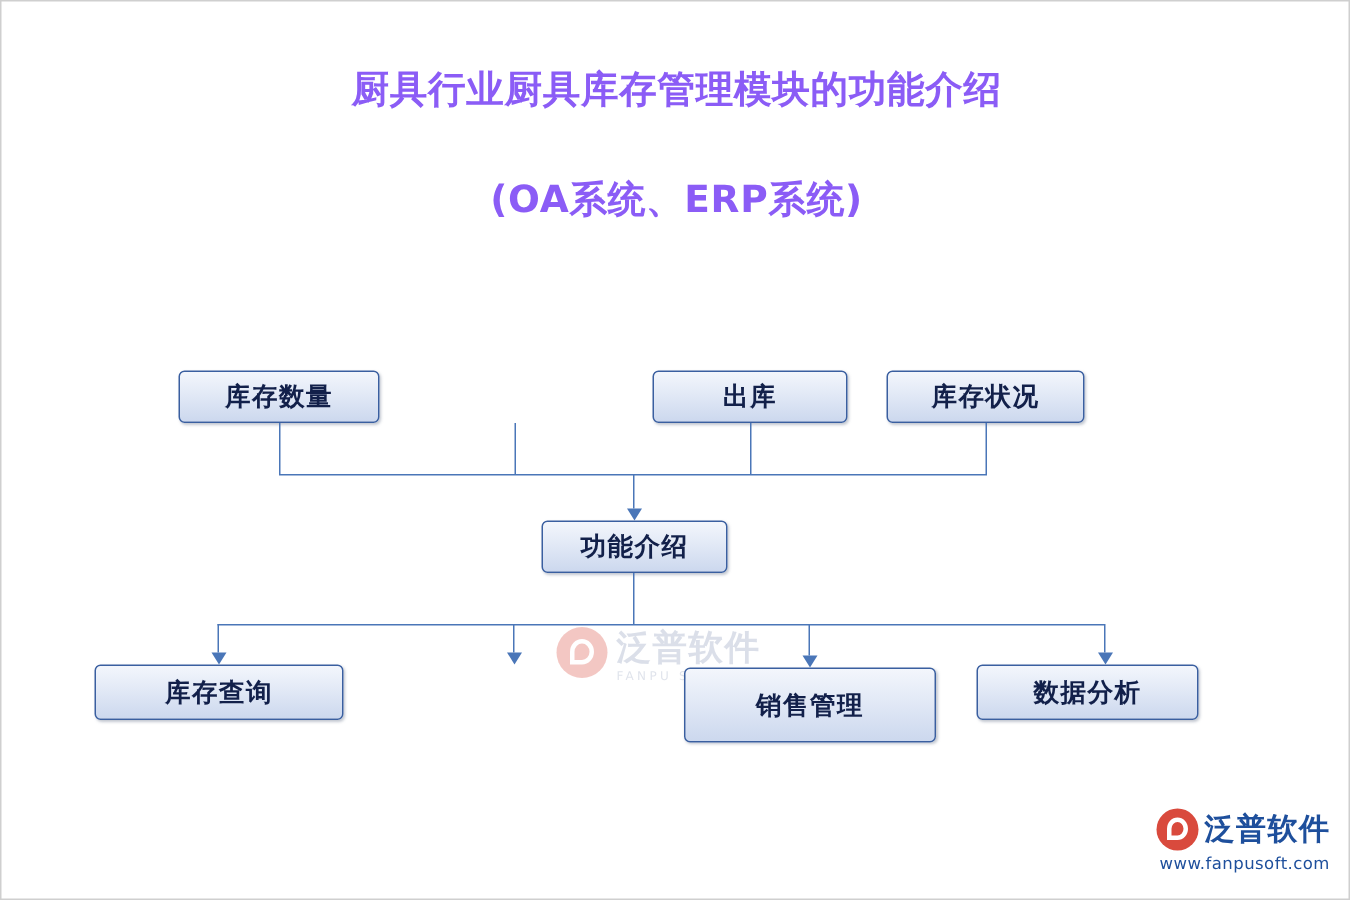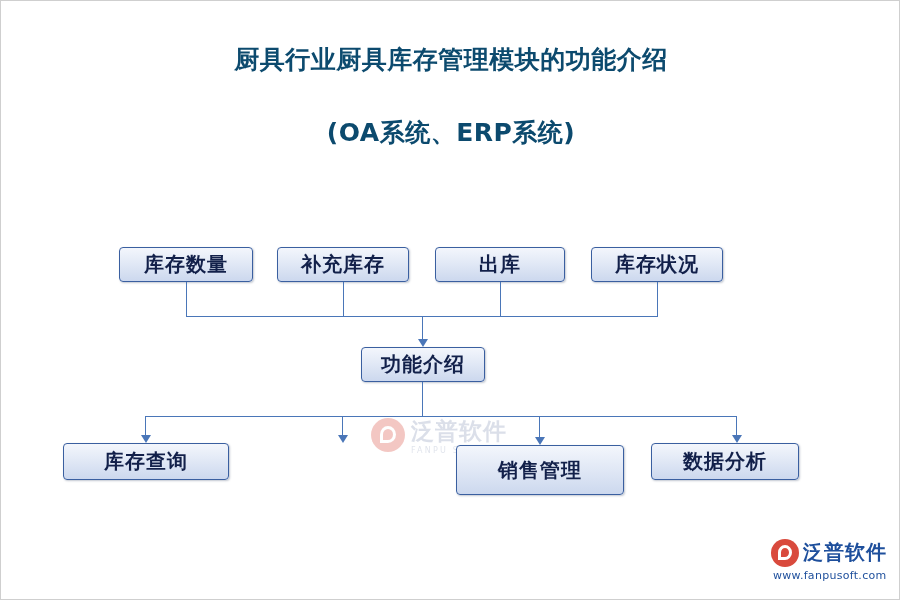--- a/index.html
+++ b/index.html
@@ -22,21 +22,21 @@
     background: #ffffff;
   }
 
   
   .title-block {
     position: absolute;
     top: 40px;
     left: 0;
     width: 900px;
     text-align: center;
-    color: #0c4a6e;
+    color: #8b5cf6;
     font-weight: bold;
     font-size: 25px;
     line-height: 38px;
     letter-spacing: 0.5px;
   }
   .title-line2 {
     font-size: 25px;
     margin-top: 35px;
   }
 
@@ -139,21 +139,21 @@
     position: absolute;
     box-sizing: border-box;
     border: 1px solid #3a5fa0;
     border-radius: 4px;
     background: linear-gradient(180deg, #f3f6fc 0%, #e2e9f6 45%, #ccd8ee 100%);
     color: #12204a;
     font-weight: bold;
     display: flex;
     align-items: center;
     justify-content: center;
-    font-size: 20px;
+    font-size: 17px;
     letter-spacing: 1px;
     box-shadow: 1px 1px 2px rgba(120,130,150,0.45);
   }
 
   
   .line {
     position: absolute;
     background: #4a76b8;
   }
   .line.h { height: 1px; }
@@ -178,21 +178,20 @@
     <div class="title-line2">(OA系统、ERP系统)</div>
   </div>
 
   <div class="wm-center">
     <div class="wm-logo"></div>
     <div class="wm-cn">泛普软件</div>
     <div class="wm-en">FANPU SOFTWARE</div>
   </div>
 
   <div class="node" style="left:118px; top:246px; width:134px; height:35px;">库存数量</div>
-  <div class="node" style="left:276px; top:246px; width:132px; height:35px;">补充库存</div>
   <div class="node" style="left:434px; top:246px; width:130px; height:35px;text-align:right;">出库</div>
   <div class="node" style="left:590px; top:246px; width:132px; height:35px;">库存状况</div>
 
   <div class="node" style="left:360px; top:346px; width:124px; height:35px;">功能介绍</div>
 
   <div class="node" style="left:62px; top:442px; width:166px; height:37px;">库存查询</div>
   <div class="node" style="left:455px; top:444px; width:168px; height:50px;">销售管理</div>
   <div class="node" style="left:650px; top:442px; width:148px; height:37px;">数据分析</div>
 
   <div class="line v" style="left:185px; top:281px; height:34px;"></div>

